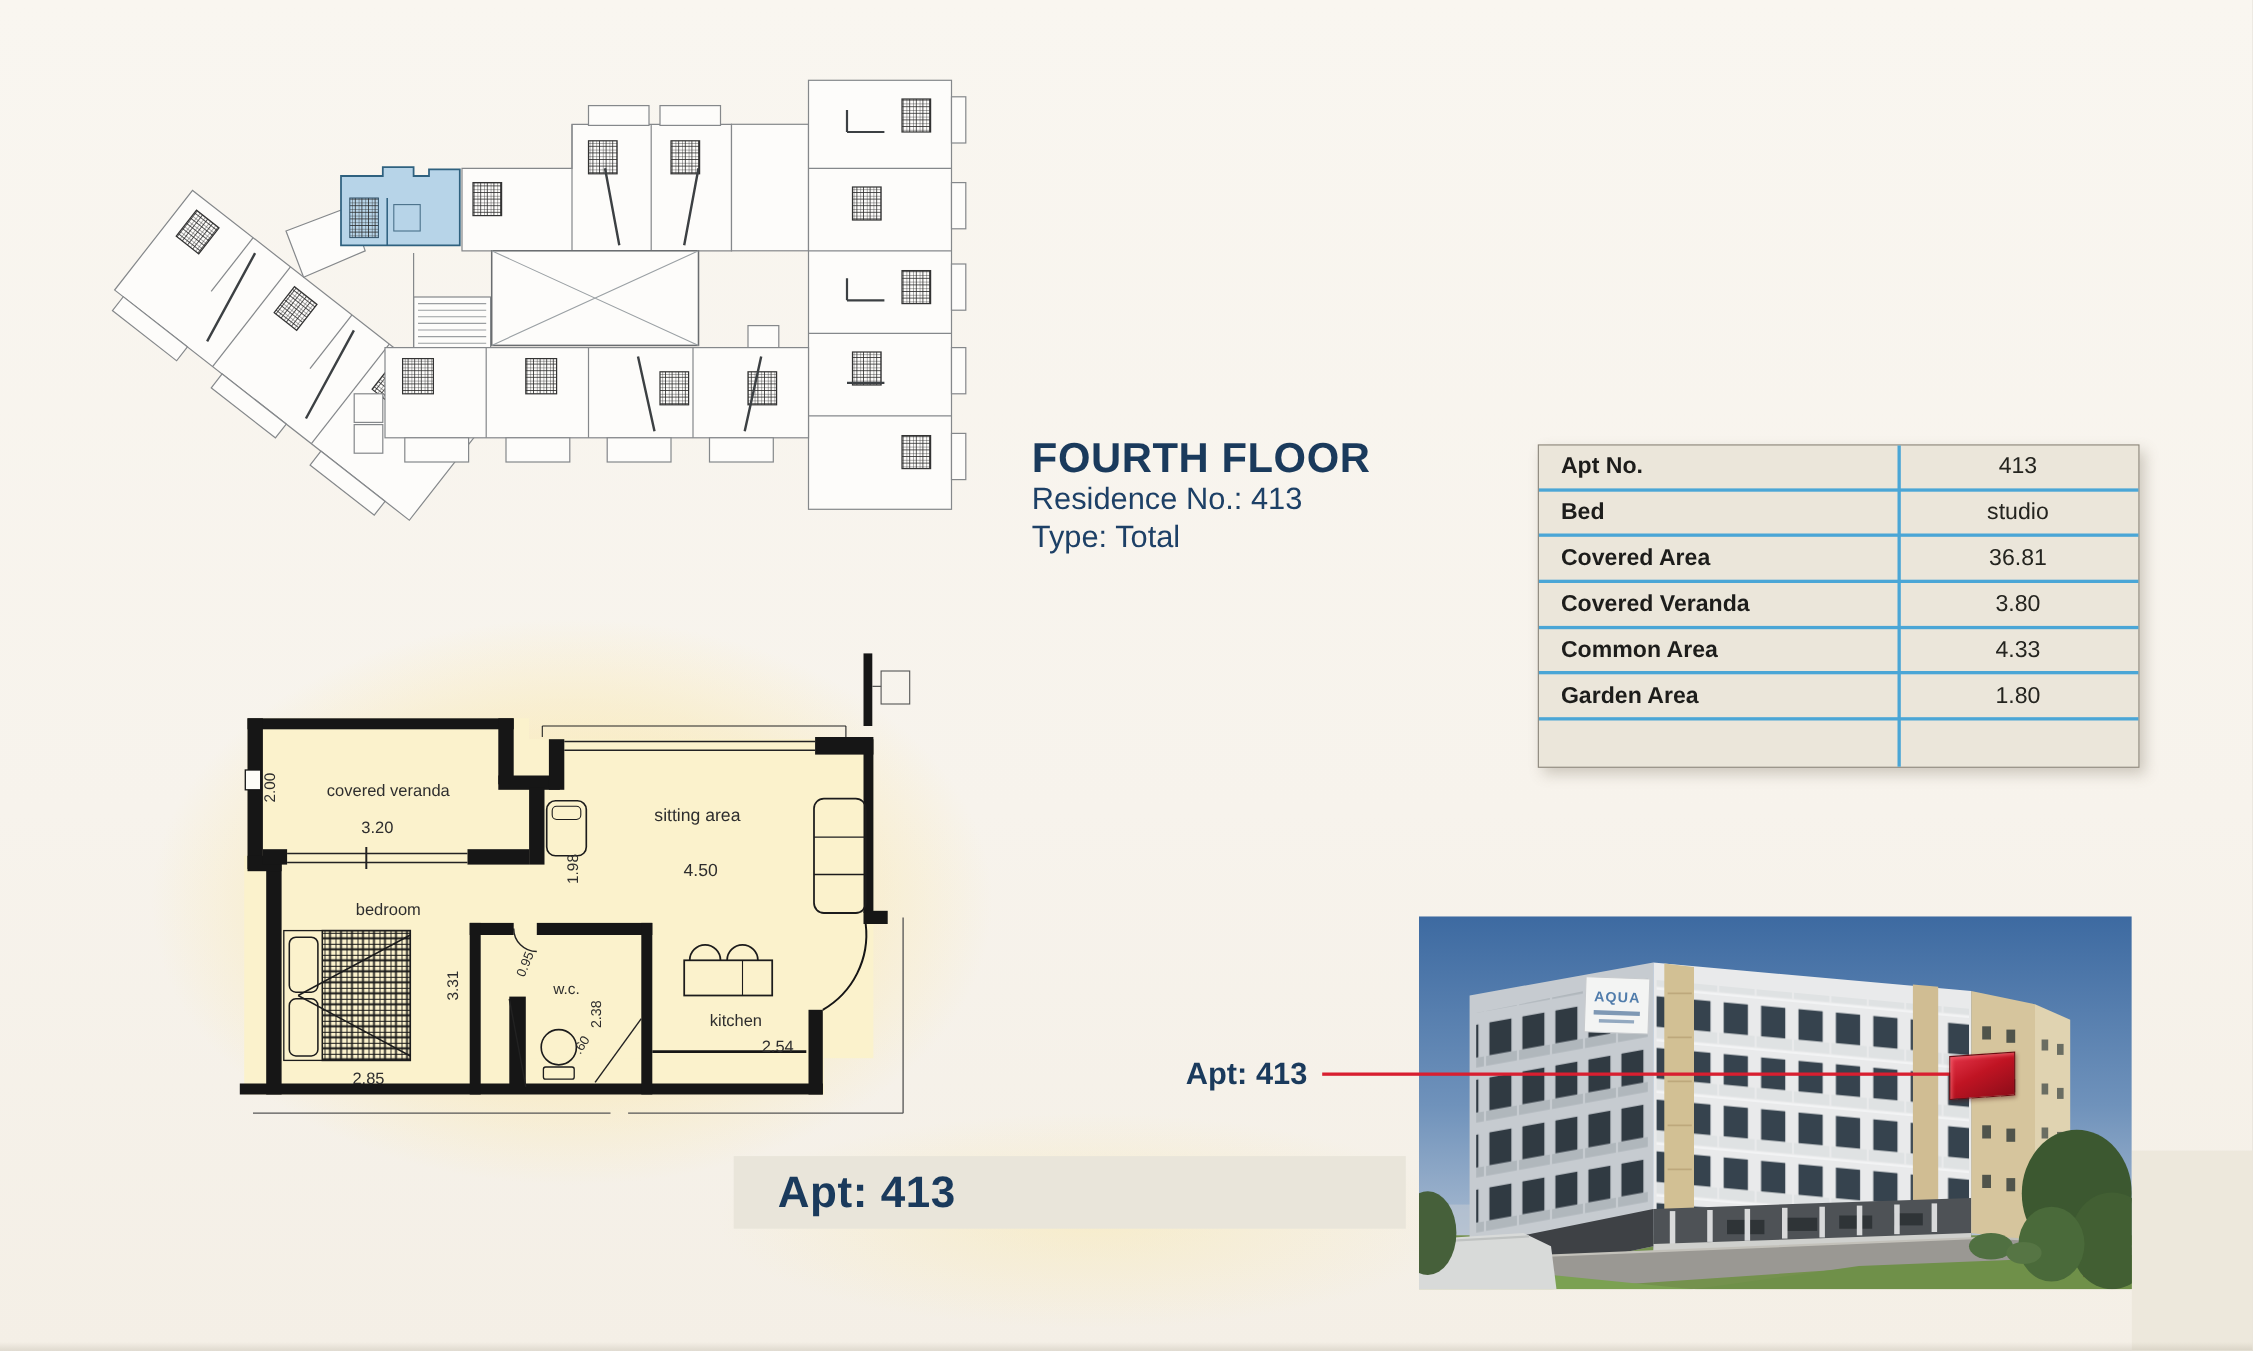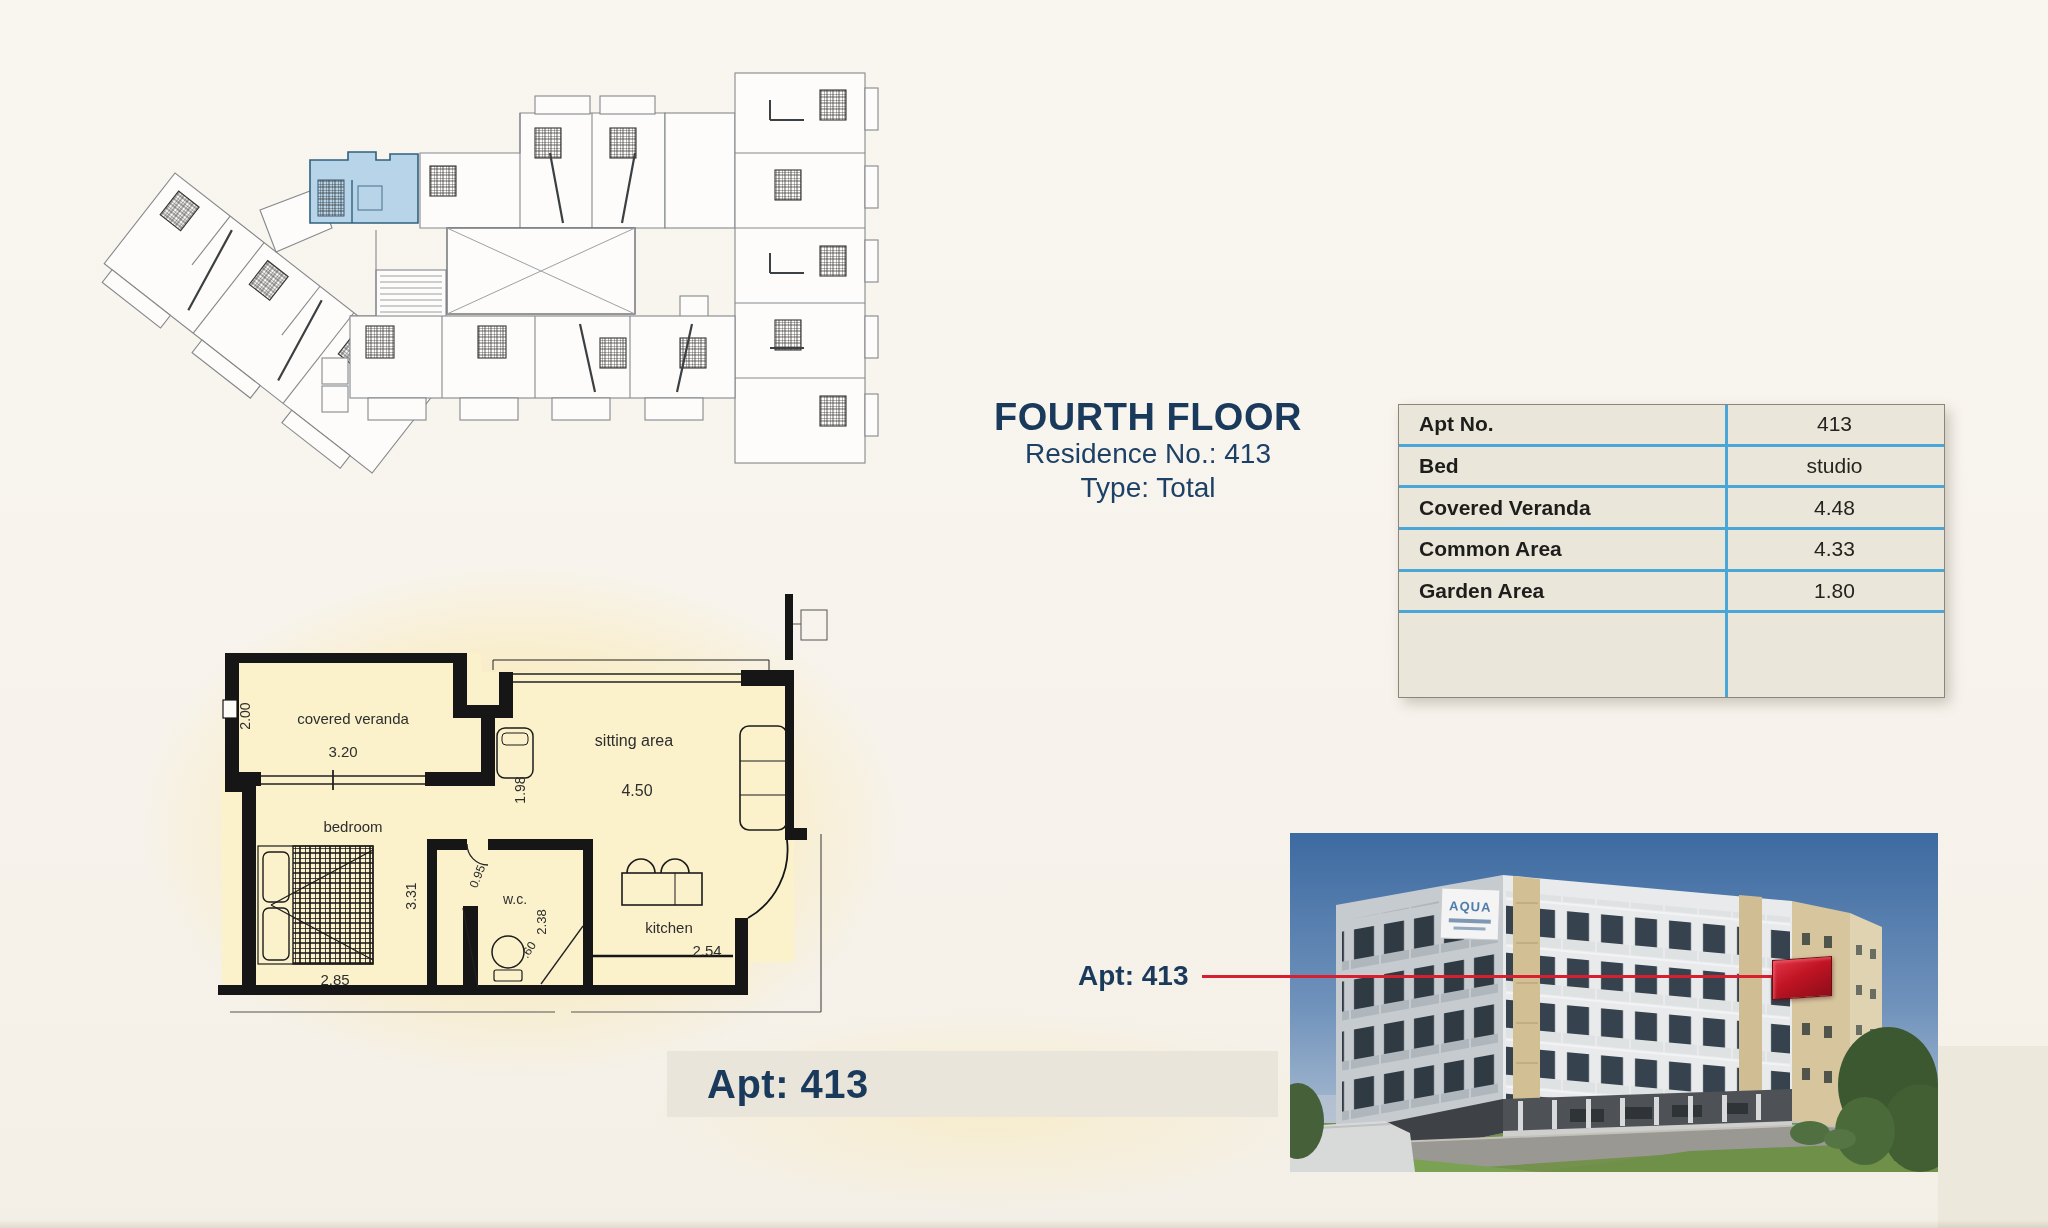--- a/index.html
+++ b/index.html
@@ -17,21 +17,21 @@
     position:absolute;left:540px;top:980px;width:900px;height:260px;
     background:radial-gradient(closest-side, rgba(249,232,170,0.45), rgba(249,232,170,0) 75%);
     pointer-events:none;
   }
   svg{position:absolute;display:block;}
   #overview-svg{left:80px;top:58px;}
   #detail-svg{left:175px;top:588px;}
   #photo-svg{left:1290px;top:833px;}
 
   .title-block{
-    position:absolute;left:938px;top:398px;width:420px;text-align:center;
+    position:absolute;left:938px;top:398px;width:420px;text-align:left;
     color:#1a3a5c;
   }
   .title-block h1{
     margin:0;font-size:38px;line-height:1.0;font-weight:bold;letter-spacing:0.5px;color:#1a3a5c;
   }
   .title-sub{font-size:28px;line-height:1.18;margin-top:1px;color:#1d4066;}
 
   .itable{
     position:absolute;left:1398px;top:404px;width:547px;height:294px;
     background:#ebe6da;border:1px solid #8b857a;box-sizing:border-box;
@@ -187,22 +187,26 @@
   <div class="itable">
     <div class="trow">
       <div class="tlabel">Apt No.</div>
       <div class="tvalue">413</div>
     </div>
     <div class="trow">
       <div class="tlabel">Bed</div>
       <div class="tvalue">studio</div>
     </div>
     <div class="trow">
+      <div class="tlabel">Covered Area</div>
+      <div class="tvalue">36.81</div>
+    </div>
+    <div class="trow">
       <div class="tlabel">Covered Veranda</div>
-      <div class="tvalue">4.48</div>
+      <div class="tvalue">3.80</div>
     </div>
     <div class="trow">
       <div class="tlabel">Common Area</div>
       <div class="tvalue">4.33</div>
     </div>
     <div class="trow">
       <div class="tlabel">Garden Area</div>
       <div class="tvalue">1.80</div>
     </div>
     <div class="vdiv"></div>

